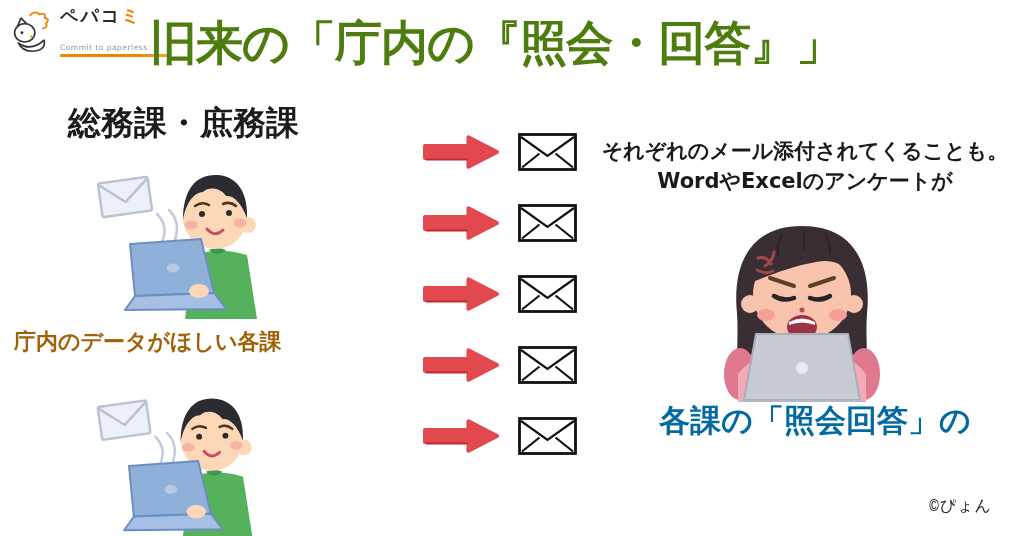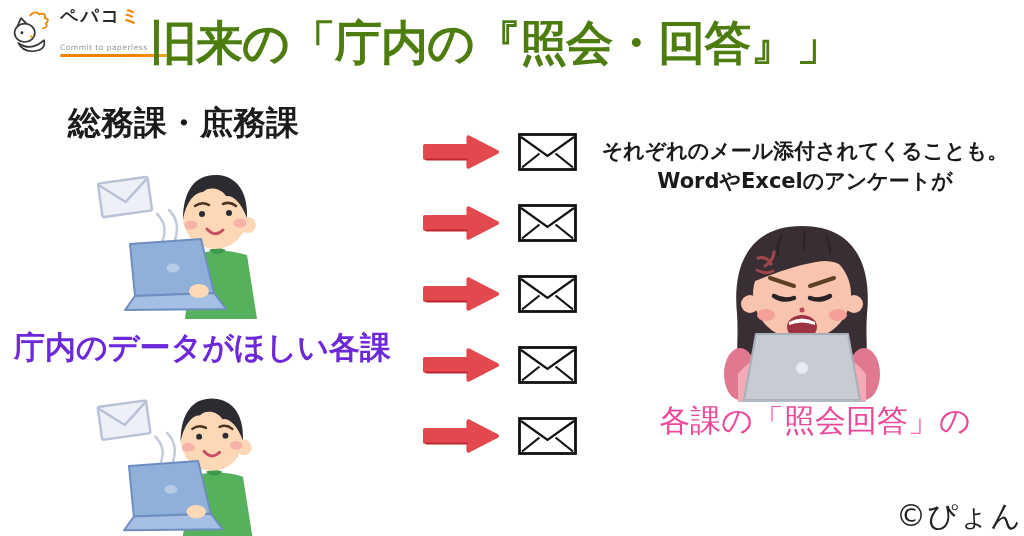--- a/index.html
+++ b/index.html
@@ -16,33 +16,33 @@
   .logo-tagline{font-size:7.5px;color:#8c96a0;letter-spacing:.5px;margin-top:17px;}
   .logo-underline{width:108px;height:3px;margin-top:2px;border-radius:2px;
     background:linear-gradient(90deg,#f08300 70%,#f5a623);}
   .title{
     position:absolute;left:150px;top:12px;width:870px;
     font-family:"Liberation Sans",sans-serif;
     font-size:47px;font-weight:700;letter-spacing:-1px;color:#4d7c0f;white-space:nowrap;
   }
   
   .label-top{position:absolute;left:68px;top:101px;font-size:33px;font-weight:bold;color:#1b1b1b;}
-  .label-bottom{position:absolute;left:14px;top:327px;font-size:31px;font-weight:bold;color:#6d28d9;white-space:nowrap;text-align:right;}
+  .label-bottom{position:absolute;left:14px;top:327px;font-size:22px;font-weight:bold;color:#a16207;white-space:nowrap;text-align:right;}
   .man1{position:absolute;left:85px;top:162px;width:205px;height:157px;}
   .man2{position:absolute;left:85px;top:386px;width:200px;height:153px;}
   
   .mail-rows{position:absolute;left:423px;top:133px;display:flex;flex-direction:column;gap:33px;}
   .mail-row{display:flex;align-items:center;gap:18px;height:38px;}
   
   .note{position:absolute;left:590px;top:136px;width:430px;text-align:center;
     font-size:21px;font-weight:bold;line-height:1.45;color:#1a1a1a;}
   .woman{position:absolute;left:712px;top:222px;width:180px;height:180px;}
   .receiver-label{position:absolute;left:610px;top:400px;width:410px;text-align:center;
-    font-size:31px;font-weight:normal;line-height:1.35;color:#ec4899;}
-  .credit{position:absolute;right:2px;top:496px;font-size:30px;color:#222;letter-spacing:1px;}
+    font-size:31px;font-weight:bold;line-height:1.35;color:#0369a1;}
+  .credit{position:absolute;right:32px;top:496px;font-size:16px;color:#222;letter-spacing:1px;font-family:Liberation Mono, monospace;}
   svg{display:block;}
 </style>
 </head>
 <body>
 
 <div class="canvas">
 
   <svg width="0" height="0" style="position:absolute" aria-hidden="true">
     <defs>
       <g id="man-g">

